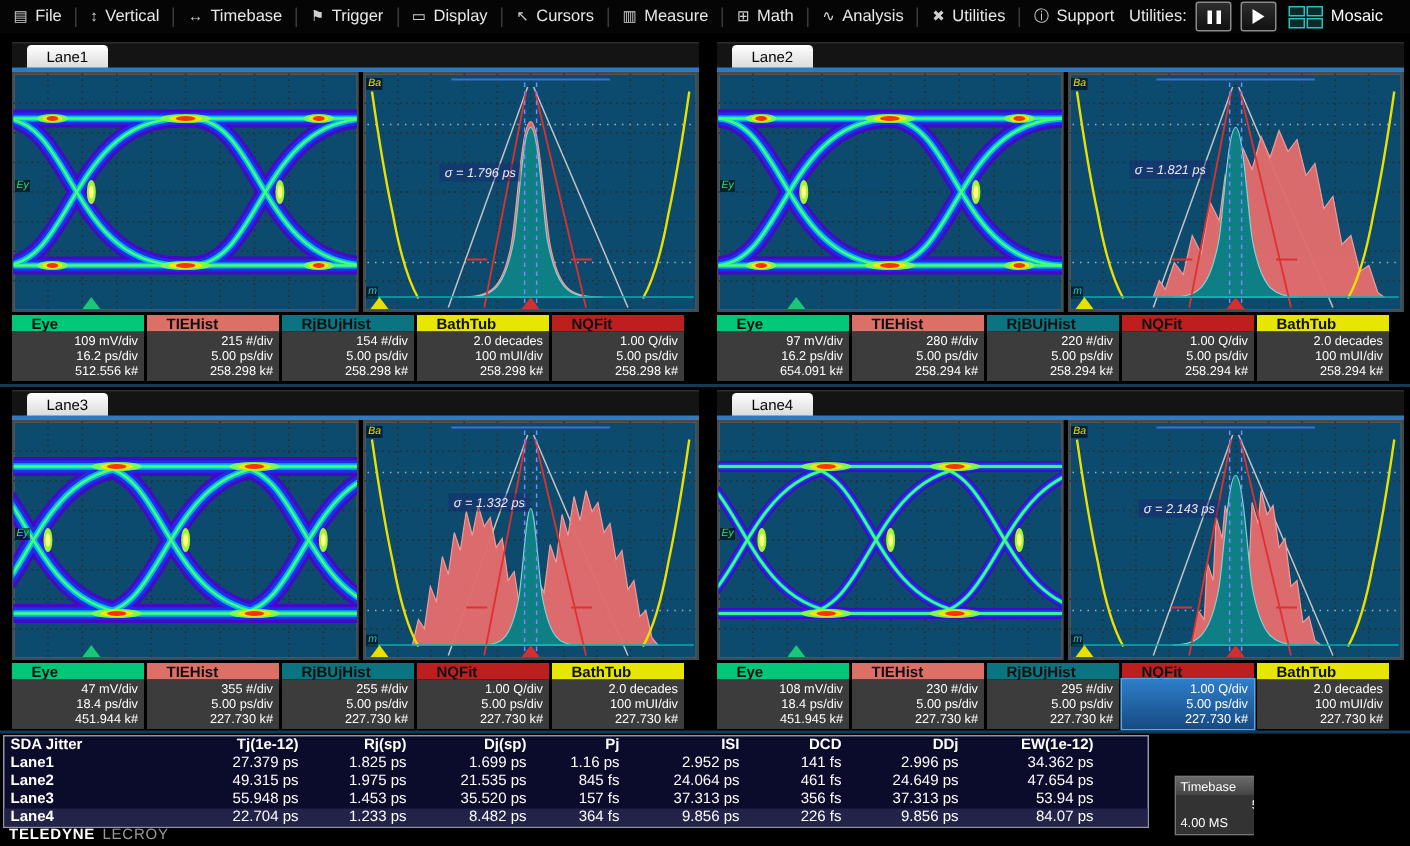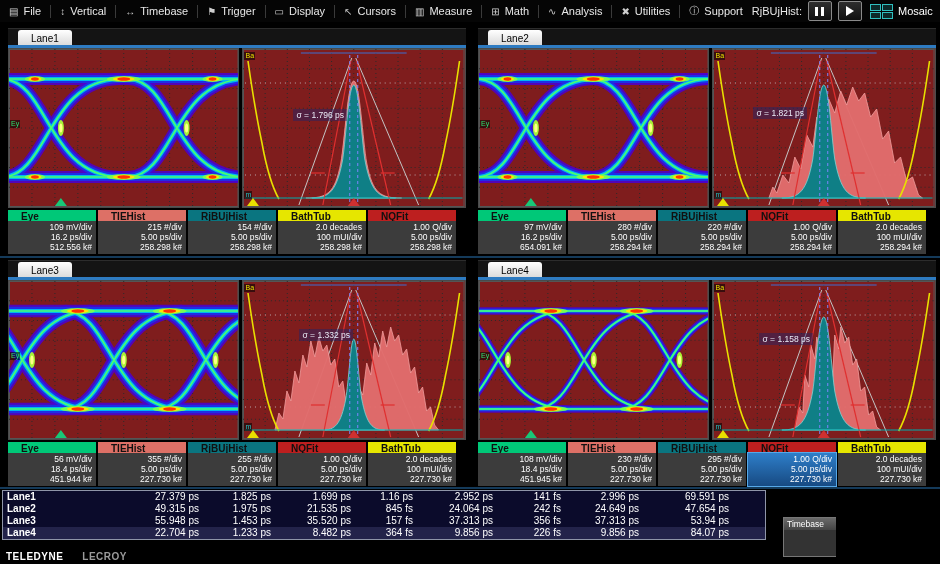--- a/index.html
+++ b/index.html
@@ -29,21 +29,21 @@
   #lane-row-2{top:260px;}
   .hsep{position:absolute;left:0;width:940px;height:2px;background:#143a5a;}
   .lane{position:absolute;top:0;width:458px;height:226px;}
   .lane.right{left:470px;} .lane.left{left:0;}
   .tabbar{position:absolute;top:0;left:0;width:458px;height:17px;background:#141414;border-top:1px solid #2c2c2c;}
   .tab{position:absolute;left:10px;top:1px;height:16px;padding:0 13px;background:linear-gradient(#ffffff,#d9d9d9);
        border-radius:3px 3px 0 0;display:flex;align-items:center;}
   .tab-label{font-size:10px;color:#000;}
   .blue-line{position:absolute;top:17px;left:0;width:458px;height:3px;background:#2e7bc1;}
   .panels{position:absolute;top:20px;left:0;width:458px;height:160px;display:flex;gap:3px;}
-  .panel{position:relative;background:#7f1d1d;border:1px solid #4a4a4a;}
+  .panel{position:relative;background:#0c4a6e;border:1px solid #4a4a4a;font-style:italic;}
   .eye-panel{width:230px;height:158px;}
   .jit-panel{width:222px;height:158px;}
   .panel svg{display:block;width:100%;height:100%;}
   .chip{position:absolute;font-size:7px;line-height:8px;padding:0 1px;background:rgba(0,0,0,.55);}
   .chip-ey{left:1px;top:45%;color:#2ce06e;}
   .chip-ba{left:1px;top:3px;color:#e8e000;}
   .chip-m{left:1px;bottom:8px;color:#22c4c4;}
   .sigma{position:absolute;font-size:8.5px;color:#eaeaf6;background:rgba(28,38,110,.45);padding:1px 3px;white-space:nowrap;}
   
   .descriptors{position:absolute;top:182px;left:0;width:458px;display:flex;gap:2px;}
@@ -56,21 +56,21 @@
   #jitter-table{position:absolute;top:490px;left:2px;width:762px;background:#0b0b2b;
       border:1px solid #8f95a8;font-size:10px;}
   .trow{display:grid;grid-template-columns:104px 92px 72px 80px 62px 80px 68px 78px 90px 1fr;height:12px;line-height:12px;}
   .trow.header{font-weight:bold;}
   .trow .c0{padding-left:4px;text-align:left;font-weight:bold;}
   .trow span{text-align:right;}
   .trow.hl{background:#23234a;}
   
   #footer{position:absolute;top:551px;left:6px;font-size:10px;letter-spacing:.5px;}
   #brand-bold{font-weight:bold;color:#fff;}
-  #brand-light{color:#9a9a9a;font-weight:bold;margin-left:19px;}
+  #brand-light{color:#9a9a9a;font-weight:normal;margin-left:5px;}
   #timebase-clip{position:absolute;top:517px;left:783px;width:53px;height:40px;overflow:hidden;}
   #timebase-box{width:100px;height:38px;border:1px solid #777;background:#333;}
   #tb-title{height:12px;background:linear-gradient(#6a6a6a,#444);font-size:8.5px;padding:0 3px;color:#fff;line-height:12px;}
   #tb-body{font-size:8.5px;line-height:12px;padding:0 3px;color:#fff;}
   #tb-l1{text-align:right;width:64px;}
   #tb-l2{display:flex;justify-content:space-between;width:64px;}
 </style>
 </head>
 <body>
 
@@ -127,21 +127,21 @@
           <span class="micon">✖</span>
           <span>Utilities</span>
         </div>
         <i class="msep"></i>
         <div class="mitem">
           <span class="micon">ⓘ</span>
           <span>Support</span>
         </div>
       </div>
     <div id="menu-right">
-      <span id="processing-label">RjBUjHist:</span>
+      <span id="processing-label">Utilities:</span>
       <div class="ctl-btn">
         <span class="pause-bars">
             <i></i>
             <i></i>
           </span>
       </div>
       <div class="ctl-btn">
         <span class="play-tri"></span>
       </div>
       <div id="mosaic-btn">
@@ -609,21 +609,21 @@
             </svg>
         <span class="chip chip-ba">Ba</span>
         <span class="chip chip-m">m</span>
         <span class="sigma" style="left: 56px; top: 48px;">σ = 1.332 ps</span>
       </div>
     </div>
     <div class="descriptors">
           <div class="desc">
             <div class="desc-label" style="background: rgb(0, 200, 120);">Eye</div>
             <div class="desc-body">
-              <div>56 mV/div</div>
+              <div>47 mV/div</div>
               <div>18.4 ps/div</div>
               <div>451.944 k#</div>
             </div>
           </div>
           <div class="desc">
             <div class="desc-label" style="background: rgb(221, 112, 102);">TIEHist</div>
             <div class="desc-body">
               <div>355 #/div</div>
               <div>5.00 ps/div</div>
               <div>227.730 k#</div>
@@ -769,21 +769,21 @@
               <path d="M5,12 C9,40 13,66 19,94 C23,116 28,136 36,150" fill="none" stroke="#e8e000" stroke-width="1.6"></path>
               <path d="M217,12 C213,40 209,66 203,94 C199,116 194,136 186,150" fill="none" stroke="#e8e000" stroke-width="1.6"></path>
               <line x1="2" y1="149" x2="220" y2="149" stroke="#00b0b0" stroke-width="1"></line>
               <line x1="107" y1="6" x2="107" y2="156" stroke="#7b86ff" stroke-width="1" stroke-dasharray="3,3"></line>
               <line x1="115" y1="6" x2="115" y2="156" stroke="#7b86ff" stroke-width="1" stroke-dasharray="3,3"></line>
               <polygon points="4,157 16,157 10,149" fill="#e8e000"></polygon>
               <polygon points="105,157 117,157 111,149" fill="#d03030"></polygon>
             </svg>
         <span class="chip chip-ba">Ba</span>
         <span class="chip chip-m">m</span>
-        <span class="sigma" style="left: 46px; top: 52px;">σ = 1.158 ps</span>
+        <span class="sigma" style="left: 46px; top: 52px;">σ = 2.143 ps</span>
       </div>
     </div>
     <div class="descriptors">
           <div class="desc">
             <div class="desc-label" style="background: rgb(0, 200, 120);">Eye</div>
             <div class="desc-body">
               <div>108 mV/div</div>
               <div>18.4 ps/div</div>
               <div>451.945 k#</div>
             </div>
@@ -819,40 +819,52 @@
               <div>100 mUI/div</div>
               <div>227.730 k#</div>
             </div>
           </div>
         </div>
   </section>
     </div>
   <div class="hsep" style="top:487px"></div>
 
   <div id="jitter-table">
+      <div class="trow header">
+        <span class="c0">SDA Jitter</span>
+        <span>Tj(1e-12)</span>
+        <span>Rj(sp)</span>
+        <span>Dj(sp)</span>
+        <span>Pj</span>
+        <span>ISI</span>
+        <span>DCD</span>
+        <span>DDj</span>
+        <span>EW(1e-12)</span>
+        <span></span>
+      </div>
       <div class="trow">
         <span class="c0">Lane1</span>
         <span>27.379 ps</span>
         <span>1.825 ps</span>
         <span>1.699 ps</span>
         <span>1.16 ps</span>
         <span>2.952 ps</span>
         <span>141 fs</span>
         <span>2.996 ps</span>
-        <span>69.591 ps</span>
+        <span>34.362 ps</span>
         <span></span>
       </div>
       <div class="trow">
         <span class="c0">Lane2</span>
         <span>49.315 ps</span>
         <span>1.975 ps</span>
         <span>21.535 ps</span>
         <span>845 fs</span>
         <span>24.064 ps</span>
-        <span>242 fs</span>
+        <span>461 fs</span>
         <span>24.649 ps</span>
         <span>47.654 ps</span>
         <span></span>
       </div>
       <div class="trow">
         <span class="c0">Lane3</span>
         <span>55.948 ps</span>
         <span>1.453 ps</span>
         <span>35.520 ps</span>
         <span>157 fs</span>
@@ -876,15 +888,22 @@
       </div>
     </div>
 
   <div id="footer">
     <span id="brand-bold">TELEDYNE</span><span id="brand-light">LECROY</span>
   </div>
 
   <div id="timebase-clip">
     <div id="timebase-box">
       <div id="tb-title">Timebase</div>
+      <div id="tb-body">
+        <div id="tb-l1">5.00</div>
+        <div id="tb-l2">
+          <span>4.00 MS</span>
+
+        </div>
+      </div>
     </div>
   </div>
 </div>
 
 </body></html>

